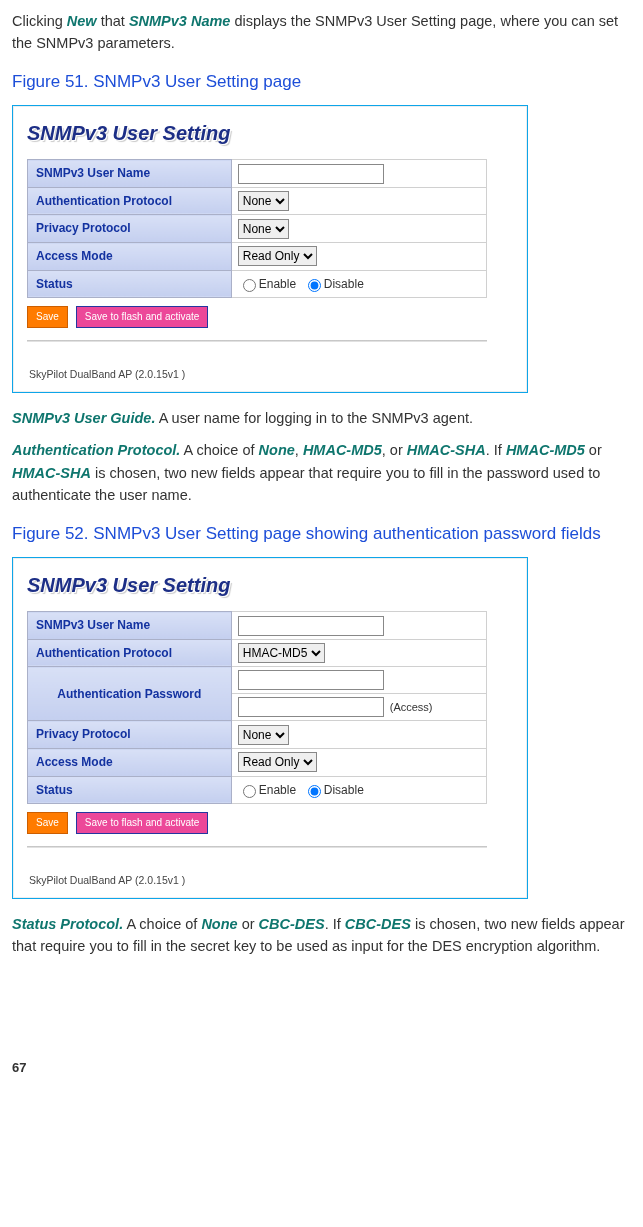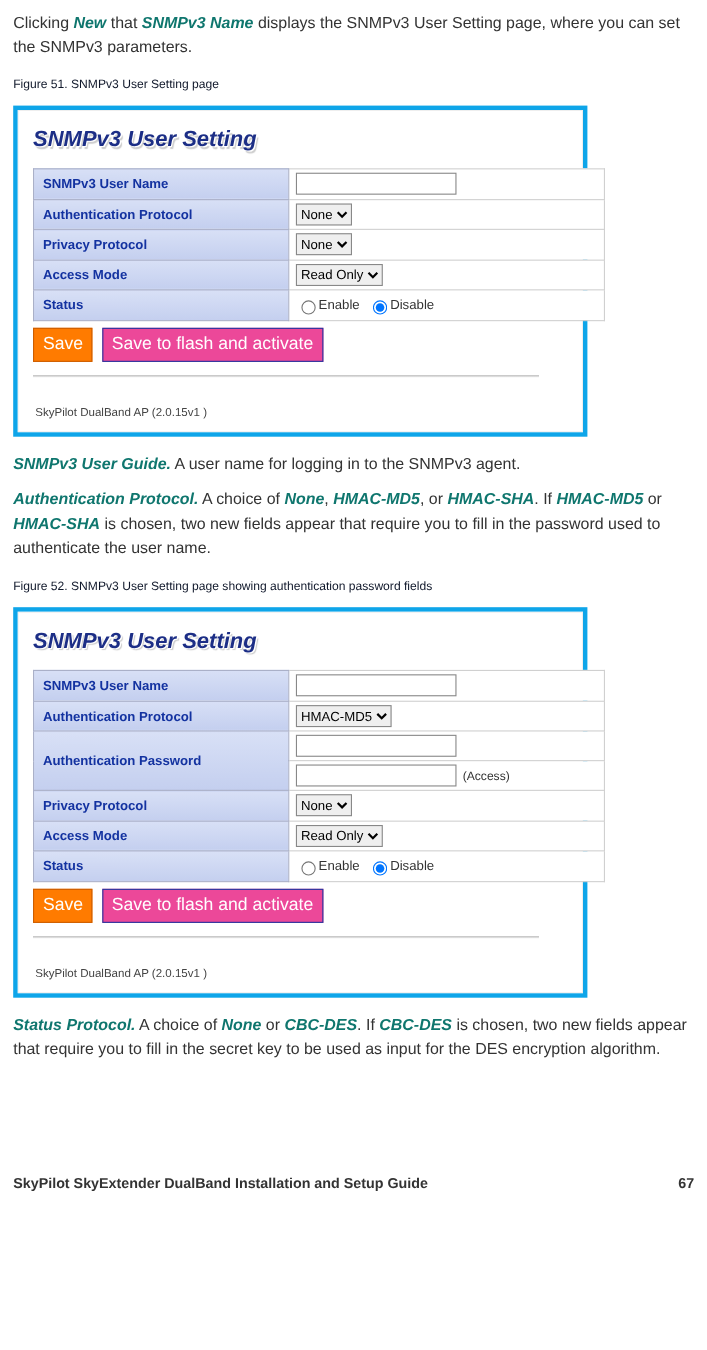--- a/index.html
+++ b/index.html
@@ -7,46 +7,46 @@
     font-size: 14.5px;
     color: #333;
     margin: 0;
     padding: 10px 12px 10px 12px;
     width: 619px;
     line-height: 1.55;
   }
   .para { margin: 0 0 10px 0; }
   .bold-italic { font-style: italic; font-weight: 600; color:#0f766e; }
   .figcap {
-    color: #0f172a;
+    color: #1d4ed8;
     font-weight: 400;
-    font-size: 11px;
+    font-size: 17px;
     margin: 14px 0 10px 0;
   }
   
   .panel {
     width: 490px;
-    border: 4px solid #0ea5e9;
+    border: 1px solid #0ea5e9;
     background: #fff;
     padding: 6px 10px 10px 14px;
     margin-bottom: 14px;
     box-shadow: 0 0 0 1px #eee inset;
   }
   .panel h2 {
     font-family: Arial, sans-serif;
     font-size: 20px;
     font-style: italic;
     font-weight: 700;
     color: #1c2e86;
     text-shadow: 1px 1px 0 #fff, 2px 2px 1px #ccc;
     margin: 6px 0 10px 0;
   }
   table.form {
     border-collapse: collapse;
-    width: 520px;
+    width: 460px;
     font-family: Arial, sans-serif;
     font-size: 12px;
   }
   table.form td.label {
     background: linear-gradient(#d8e0f6,#c4cfef);
     border: 1px solid #aab0c8;
     color: #1332a0;
     font-weight: 700;
     padding: 4px 8px;
     width: 195px;
@@ -63,21 +63,21 @@
     font-size:12px;
   }
   table.form td.field select {
     font-size:12px; height:20px; border:1px solid #888;
   }
   .retype { font-size:11px; color:#333; margin-left:6px;}
   .btnrow { margin-top:6px; }
   .btn {
     display:inline-block;
     font-family: Arial, sans-serif;
-    font-size:16px;
+    font-size:10px;
     color:#fff;
     background:#ff7b00;
     border:1px solid #cc5e00;
     padding:2px 8px;
     margin-right:4px;
   }
   .btn.blue { background:#ec4899; border:1px solid #2436a0;text-align:right;}
   hr.shade {
     border:0; height:2px;
     background: linear-gradient(#bbb,#eee);
@@ -165,21 +165,21 @@
     <tbody>
         <tr>
       <td class="label">SNMPv3 User Name</td>
       <td class="field"><input type="text" style=""></td>
     </tr>
     <tr>
       <td class="label">Authentication Protocol</td>
       <td class="field"><select><option>HMAC-MD5</option></select></td>
     </tr>
     <tr>
-      <td class="label" rowspan="2" style="vertical-align:middle;">Authentication Password</td>
+      <td class="label" rowspan="2" style="vertical-align:middle;text-align:center;">Authentication Password</td>
       <td class="field"><input type="text" style=""></td>
     </tr>
     <tr>
       <td class="field"><input type="text" style=""><span class="retype">(Access)</span></td>
     </tr>
     <tr>
       <td class="label">Privacy Protocol</td>
       <td class="field"><select><option>None</option></select></td>
     </tr>
     <tr>
@@ -201,15 +201,14 @@
   </div>
   <hr class="shade">
   <div class="verline">SkyPilot DualBand AP (2.0.15v1 )</div>
 </div>
 
 <p class="para">
   <span class="bold-italic">Status Protocol.</span><span> A choice of </span><span class="bold-italic">None</span><span> or </span><span class="bold-italic">CBC-DES</span><span>. </span><span>If </span><span class="bold-italic">CBC-DES</span><span> is chosen, two new fields appear that require you to fill in the secret key to be used as input for the DES encryption algorithm.</span>
 </p>
 
 <div class="footer">
-  <span>SkyPilot SkyExtender DualBand Installation and Setup Guide</span>
   <span class="pagenum">67</span>
 </div>
 
 </body></html>

